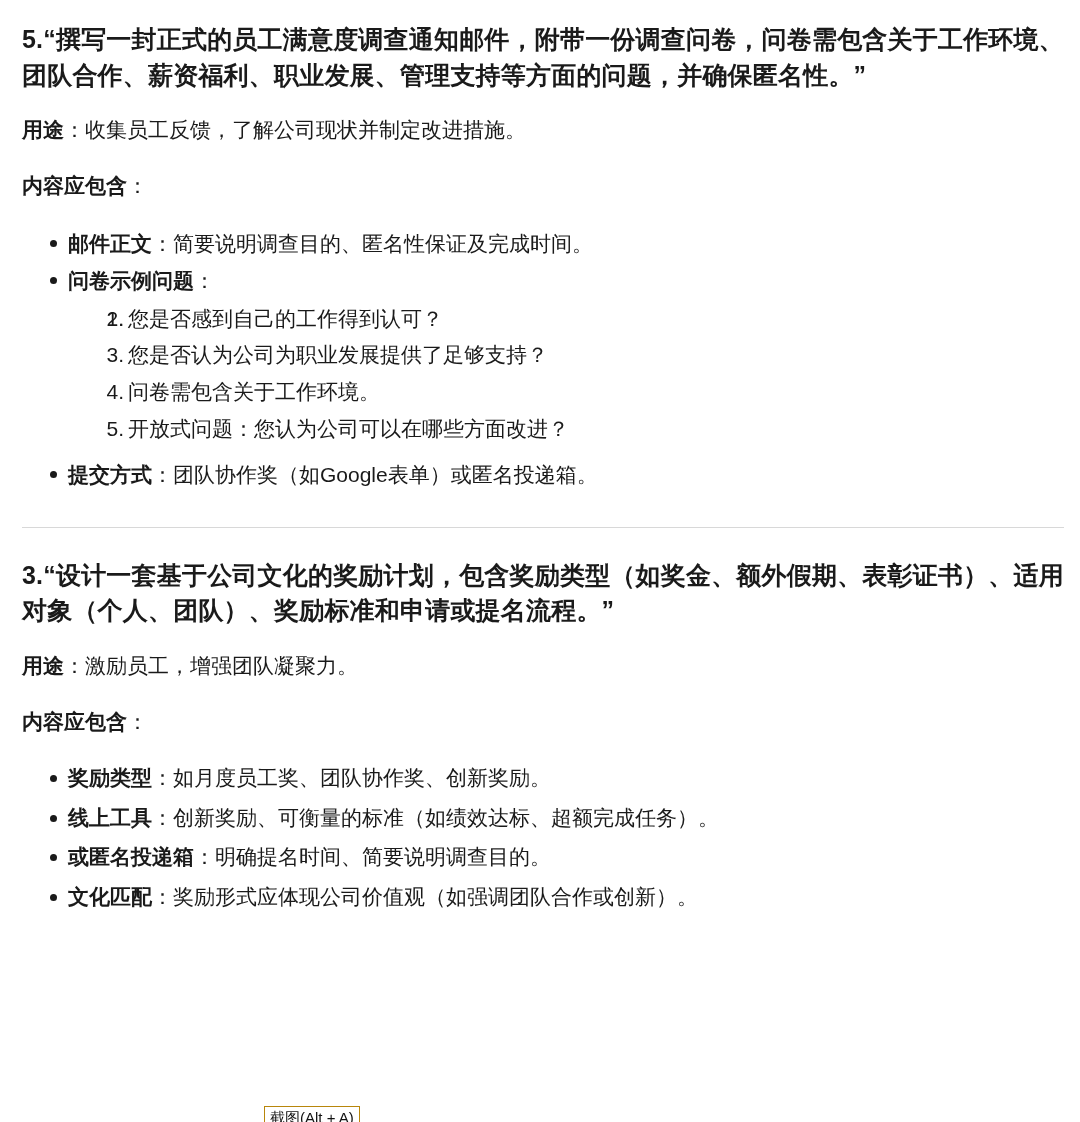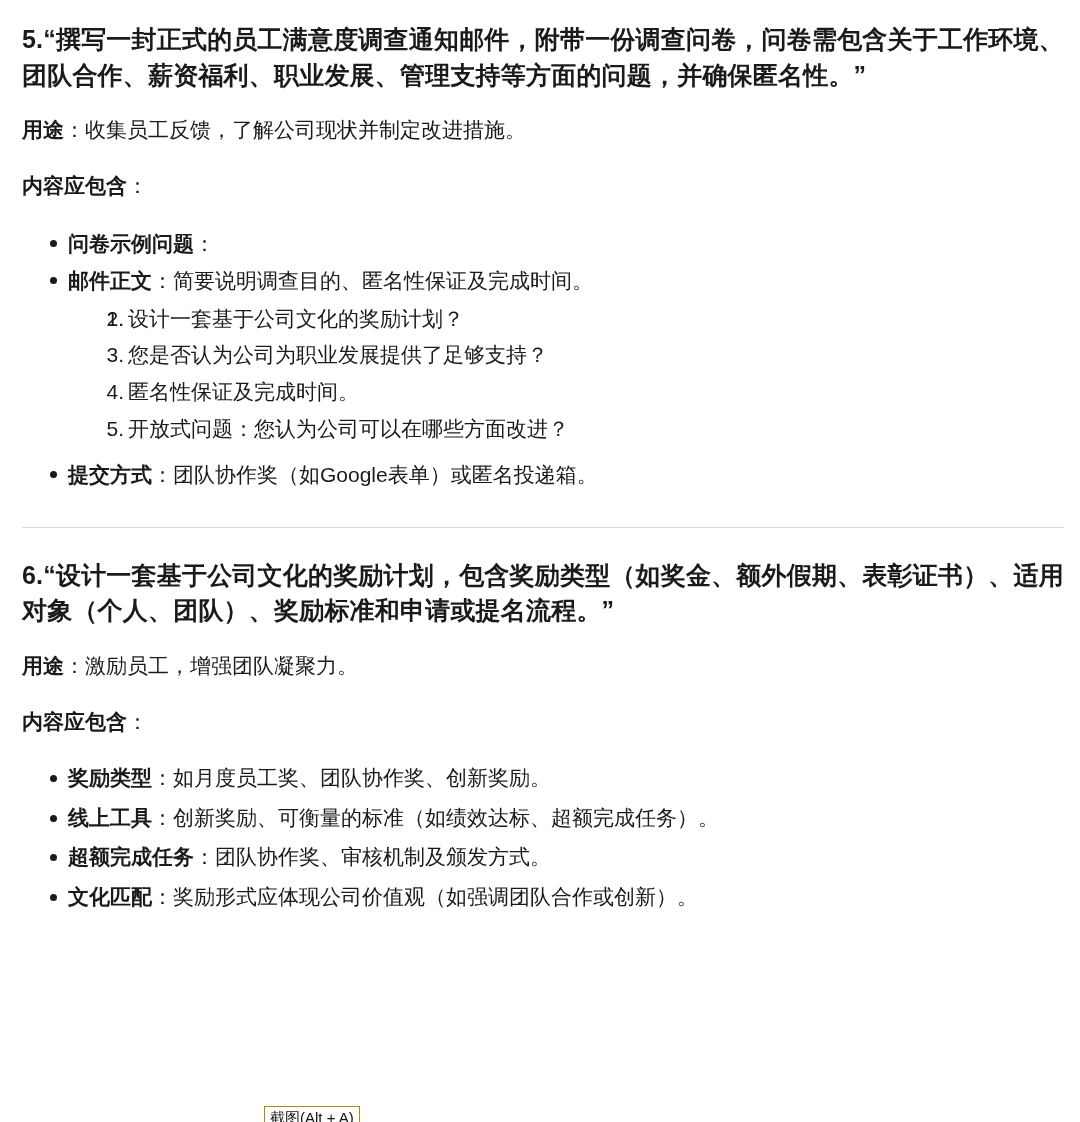--- a/index.html
+++ b/index.html
@@ -108,83 +108,83 @@
       <span class="lbl">用途</span><span>：收集员工反馈，了解公司现状并制定改进措施。</span>
     </p>
 
     <p class="line">
       <span class="lbl">内容应包含</span><span>：</span>
     </p>
 
     <ul class="bullets">
       <li>
         <span class="dot"></span>
-        <span class="lbl">问卷示例问题</span><span>：</span>
+        <span class="lbl">邮件正文</span><span>：简要说明调查目的、匿名性保证及完成时间。</span>
       </li>
       <li>
         <span class="dot"></span>
-        <span class="lbl">邮件正文</span><span>：简要说明调查目的、匿名性保证及完成时间。</span>
+        <span class="lbl">问卷示例问题</span><span>：</span>
       </li>
     </ul>
 
     <ol class="subnums">
       <li>
         <span class="num">1.</span>
       </li>
       <li>
         <span class="num">2.</span>
-        <span>设计一套基于公司文化的奖励计划？</span>
+        <span>您是否感到自己的工作得到认可？</span>
       </li>
       <li>
         <span class="num">3.</span>
         <span>您是否认为公司为职业发展提供了足够支持？</span>
       </li>
       <li>
         <span class="num">4.</span>
-        <span>匿名性保证及完成时间。</span>
+        <span>问卷需包含关于工作环境。</span>
       </li>
       <li>
         <span class="num">5.</span>
         <span>开放式问题：您认为公司可以在哪些方面改进？</span>
       </li>
     </ol>
 
     <ul class="bullets">
       <li>
         <span class="dot"></span>
         <span class="lbl">提交方式</span><span>：团队协作奖（如Google表单）或匿名投递箱。</span>
       </li>
     </ul>
   </div>
 
   <hr class="divider">
 
   <div class="sec2">
-    <h2 class="section-title">6.“设计一套基于公司文化的奖励计划，包含奖励类型（如奖金、额外假期、表彰证书）、适用对象（个人、团队）、奖励标准和申请或提名流程。”</h2>
+    <h2 class="section-title">3.“设计一套基于公司文化的奖励计划，包含奖励类型（如奖金、额外假期、表彰证书）、适用对象（个人、团队）、奖励标准和申请或提名流程。”</h2>
 
     <p class="line">
       <span class="lbl">用途</span><span>：激励员工，增强团队凝聚力。</span>
     </p>
 
     <p class="line">
       <span class="lbl">内容应包含</span><span>：</span>
     </p>
 
     <ul class="bullets">
       <li>
         <span class="dot"></span>
         <span class="lbl">奖励类型</span><span>：如月度员工奖、团队协作奖、创新奖励。</span>
       </li>
       <li>
         <span class="dot"></span>
         <span class="lbl">线上工具</span><span>：创新奖励、可衡量的标准（如绩效达标、超额完成任务）。</span>
       </li>
       <li>
         <span class="dot"></span>
-        <span class="lbl">超额完成任务</span><span>：团队协作奖、审核机制及颁发方式。</span>
+        <span class="lbl">或匿名投递箱</span><span>：明确提名时间、简要说明调查目的。</span>
       </li>
       <li>
         <span class="dot"></span>
         <span class="lbl">文化匹配</span><span>：奖励形式应体现公司价值观（如强调团队合作或创新）。</span>
       </li>
     </ul>
   </div>
 
 </div>
 

